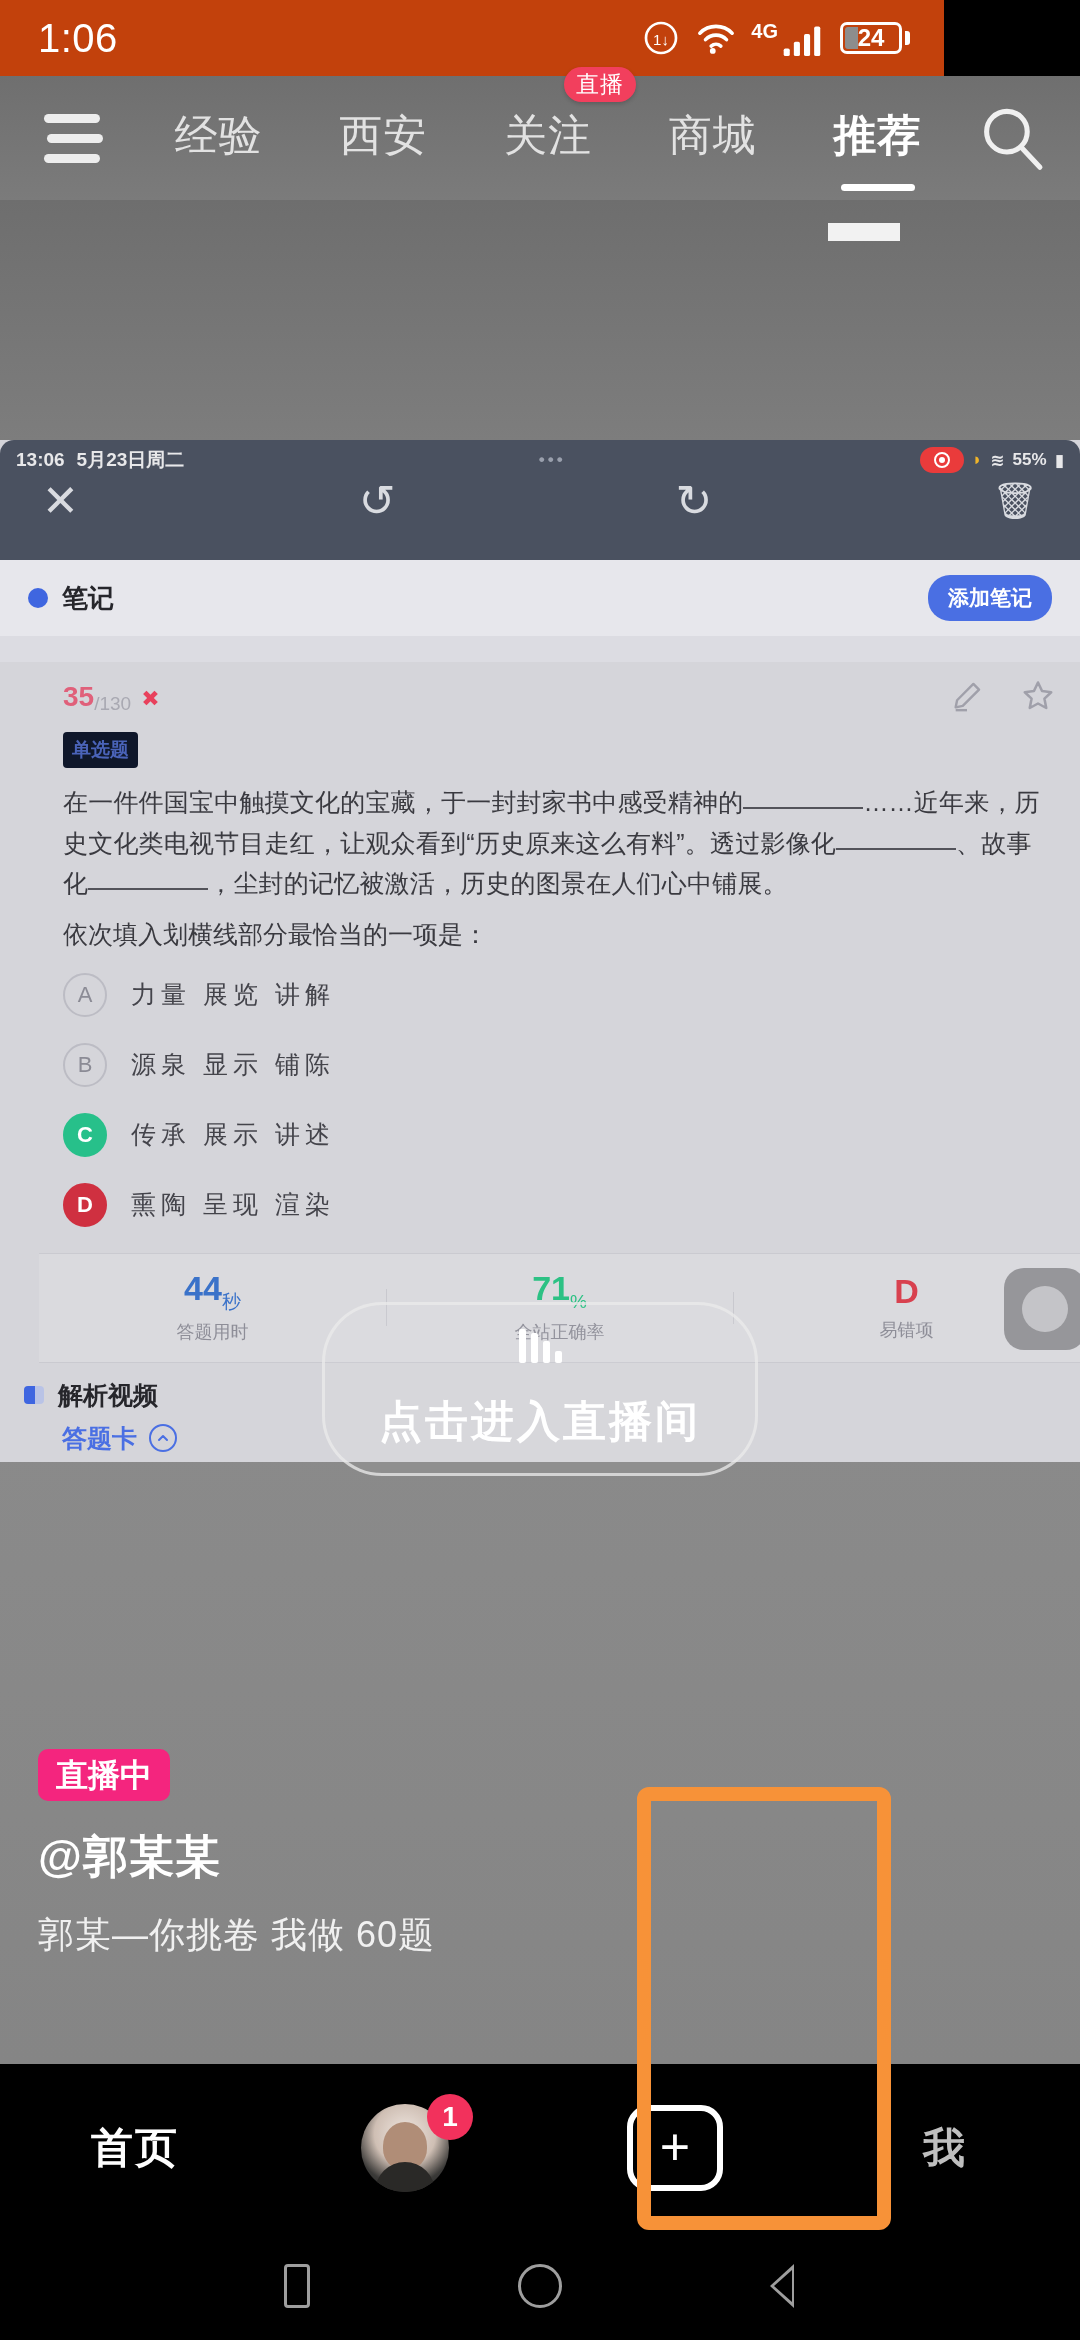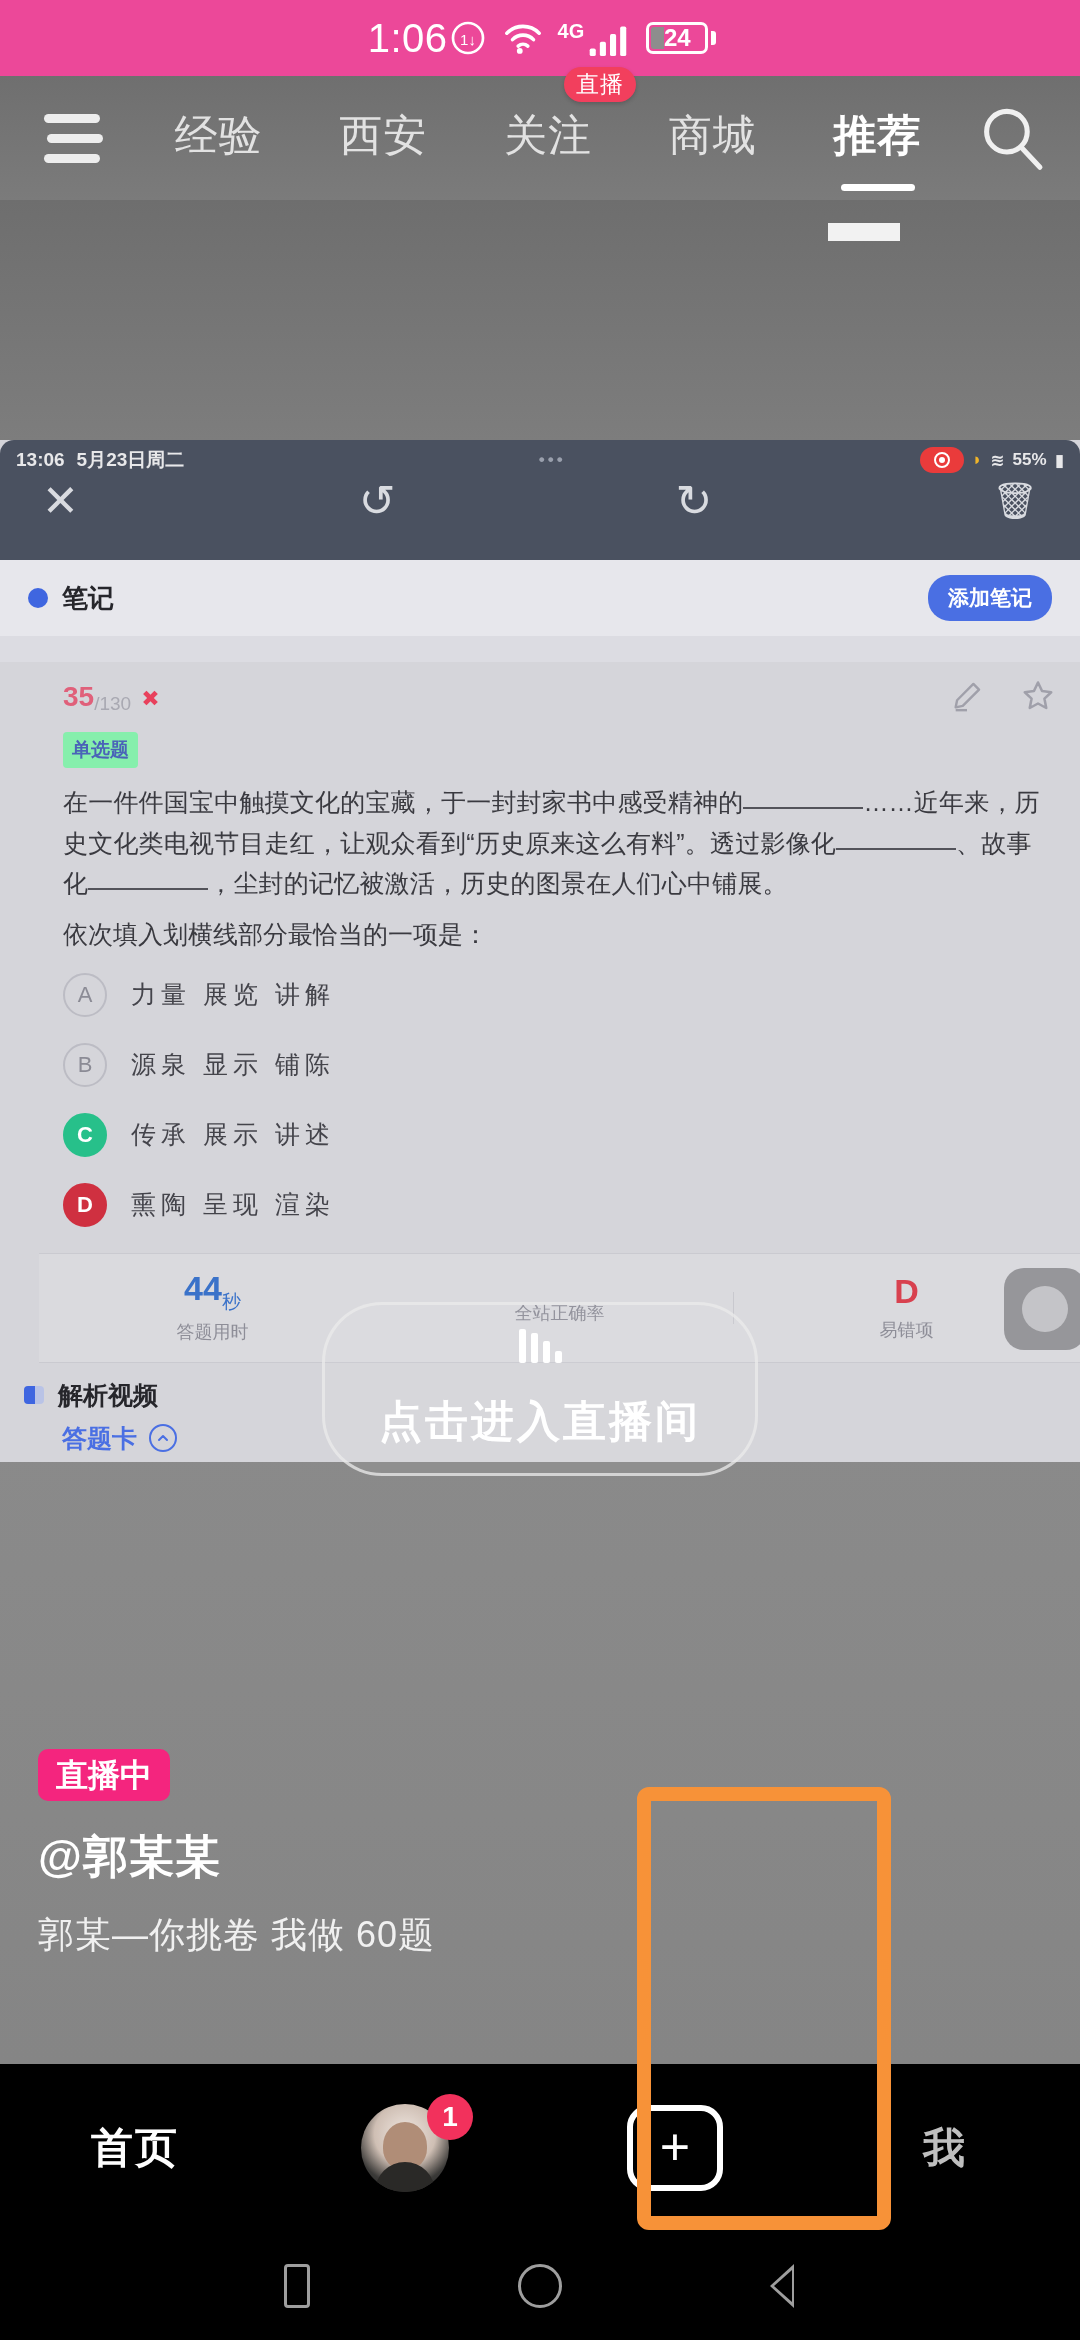--- a/index.html
+++ b/index.html
@@ -6,23 +6,23 @@
   html,body { width:1080px; height:2340px; background:#000; }
   body {
     font-family:"Liberation Sans","DejaVu Sans",sans-serif;
     -webkit-font-smoothing:antialiased;
     overflow:hidden;
     position:relative;
   }
 
   
   .statusbar {
-    position:absolute; top:0; left:0; width:1080px; height:76px;
-    background:#ec4899; display:flex; align-items:center;
-    justify-content:center; padding:0 34px 0 38px;
+    position:absolute; top:0; left:0; width:944px; height:76px;
+    background:#c2410c; display:flex; align-items:center;
+    justify-content:space-between; padding:0 34px 0 38px;
   }
   .sb-time { color:#fff; font-size:40px; font-weight:400; letter-spacing:0.5px; }
   .sb-icons { display:flex; align-items:center; gap:14px; }
   .sb-icons svg { display:block; }
   .batt { display:flex; align-items:center; }
   .batt-body {
     width:62px; height:32px; border:3px solid #fff; border-radius:7px;
     display:flex; align-items:center; justify-content:center; position:relative;
   }
   .batt-fill {
@@ -111,21 +111,21 @@
 
   .shot-divider { height:26px; background:#dcdce2; }
   .shot-body { background:#d5d5da; padding:16px 24px 0 24px; position:relative;margin-left:39px; }
 
   .q-meta { display:flex; align-items:center; justify-content:space-between; }
   .q-count { font-size:28px; color:#e0607a; font-weight:700; }
   .q-x { color:#e8415c; font-size:22px; margin-left:10px; }
   .q-acts { display:flex; gap:36px; align-items:center; }
 
   .q-tag {
-    display:inline-block; margin-top:14px; background:#86efac; color:#4a63b8;
+    display:inline-block; margin-top:14px; background:#0f172a; color:#4a63b8;
     font-size:19px; padding:5px 9px; border-radius:4px; font-weight:600;
   }
   .q-text {
     margin-top:14px; font-size:25px; line-height:1.62; color:#3a3a40;
     letter-spacing:0.2px;
   }
   .blank { display:inline-block; width:120px; border-bottom:2px solid #53535a; vertical-align:2px; }
   .q-ask { margin-top:14px; font-size:25px; color:#3a3a40; }
 
   .opts { margin-top:22px; }
@@ -421,20 +421,21 @@
           <div class="opt-text">熏陶  呈现  渲染</div>
         </div>
       </div>
 
       <div class="stats">
         <div class="stat">
           <div class="stat-v blue"><span>44</span><sub>秒</sub></div>
           <div class="stat-l">答题用时</div>
         </div>
         <div class="stat">
+          <div class="stat-v green"><span>71</span><sub>%</sub></div>
           <div class="stat-l">全站正确率</div>
         </div>
         <div class="stat">
           <div class="stat-v red"><span>D</span></div>
           <div class="stat-l">易错项</div>
         </div>
         <div class="float-btn">
             <i></i>
           </div>
       </div>

